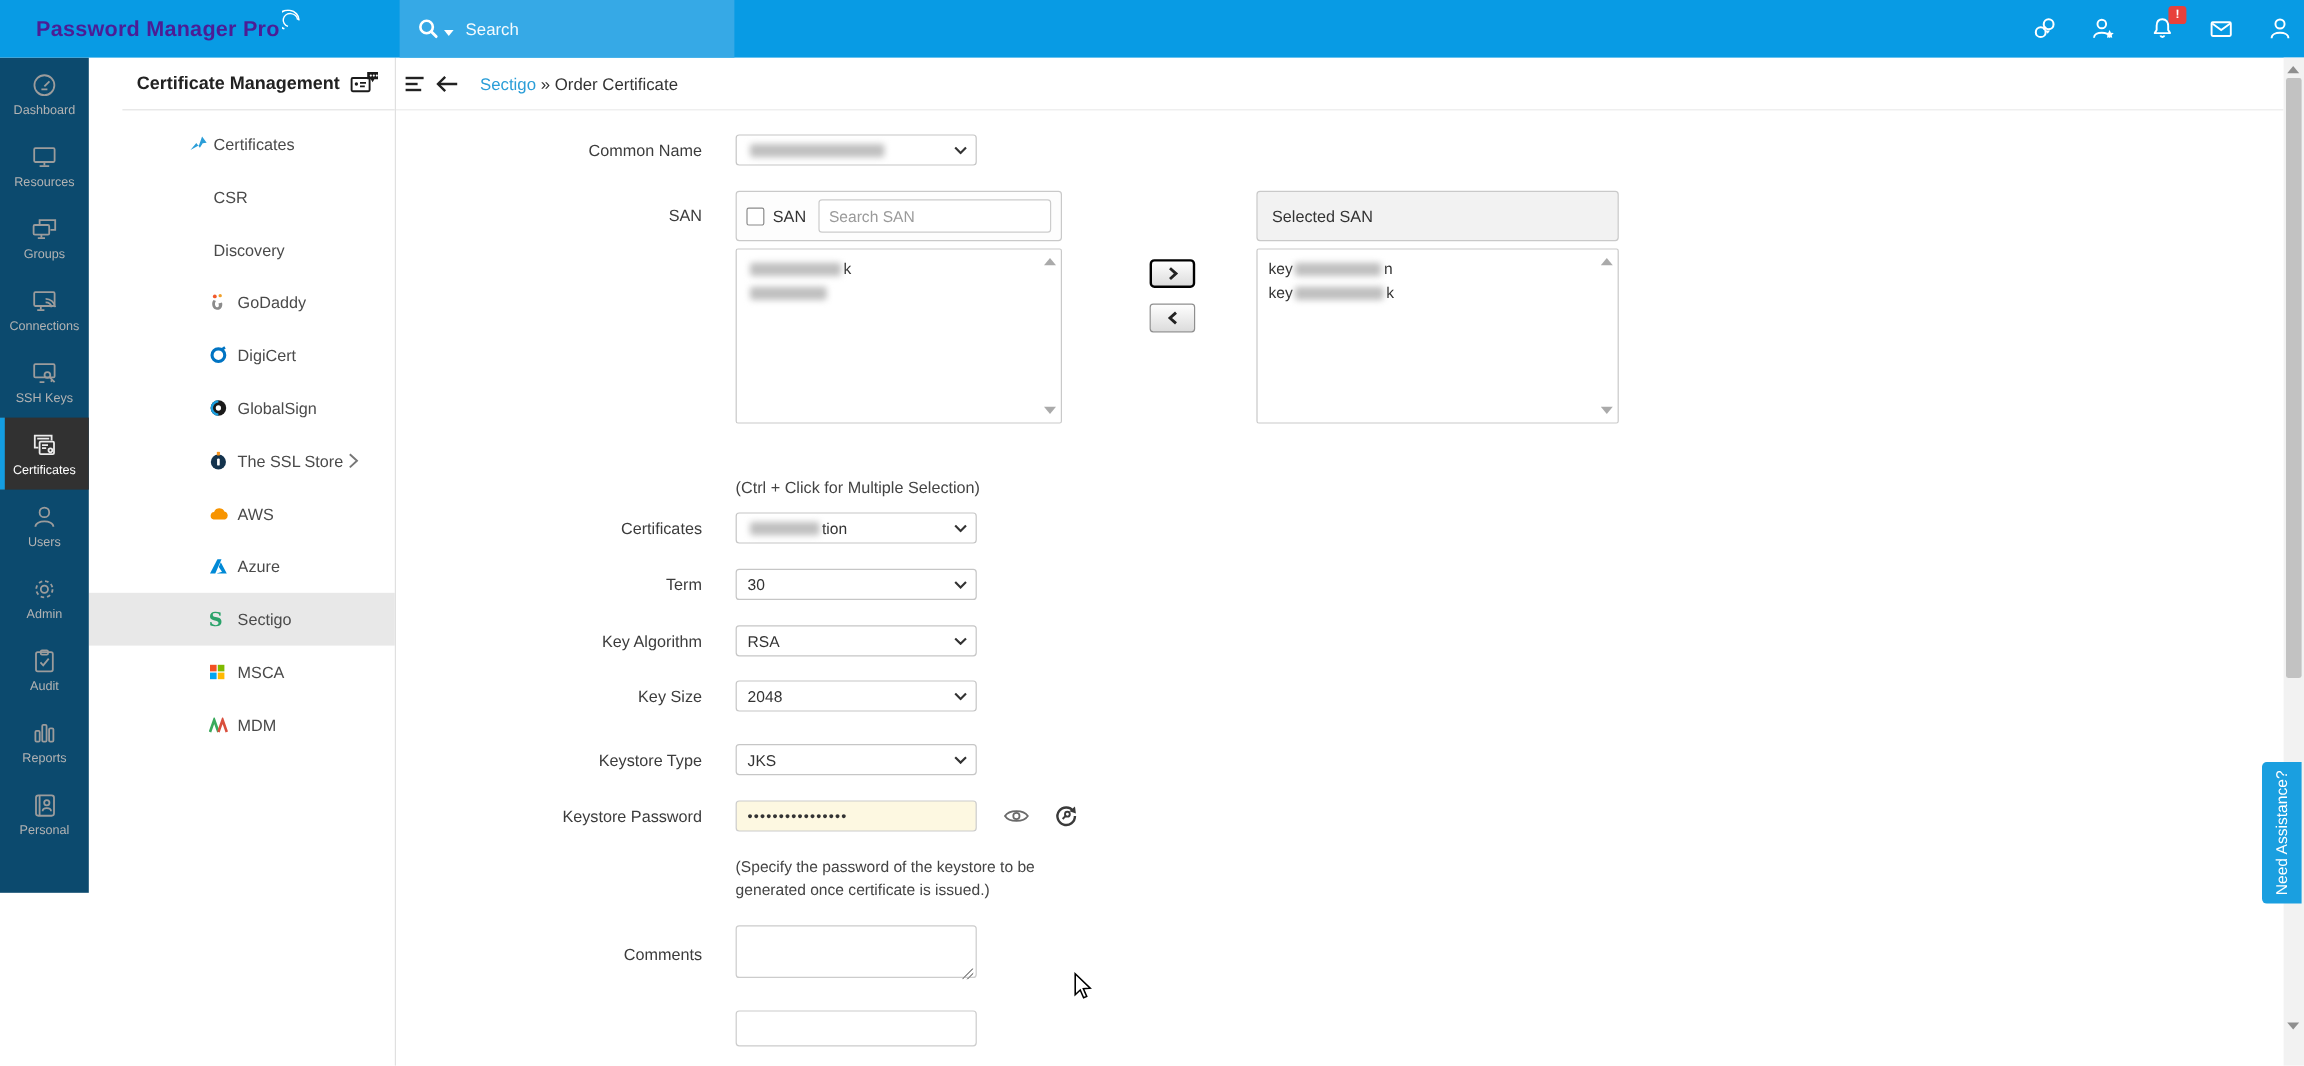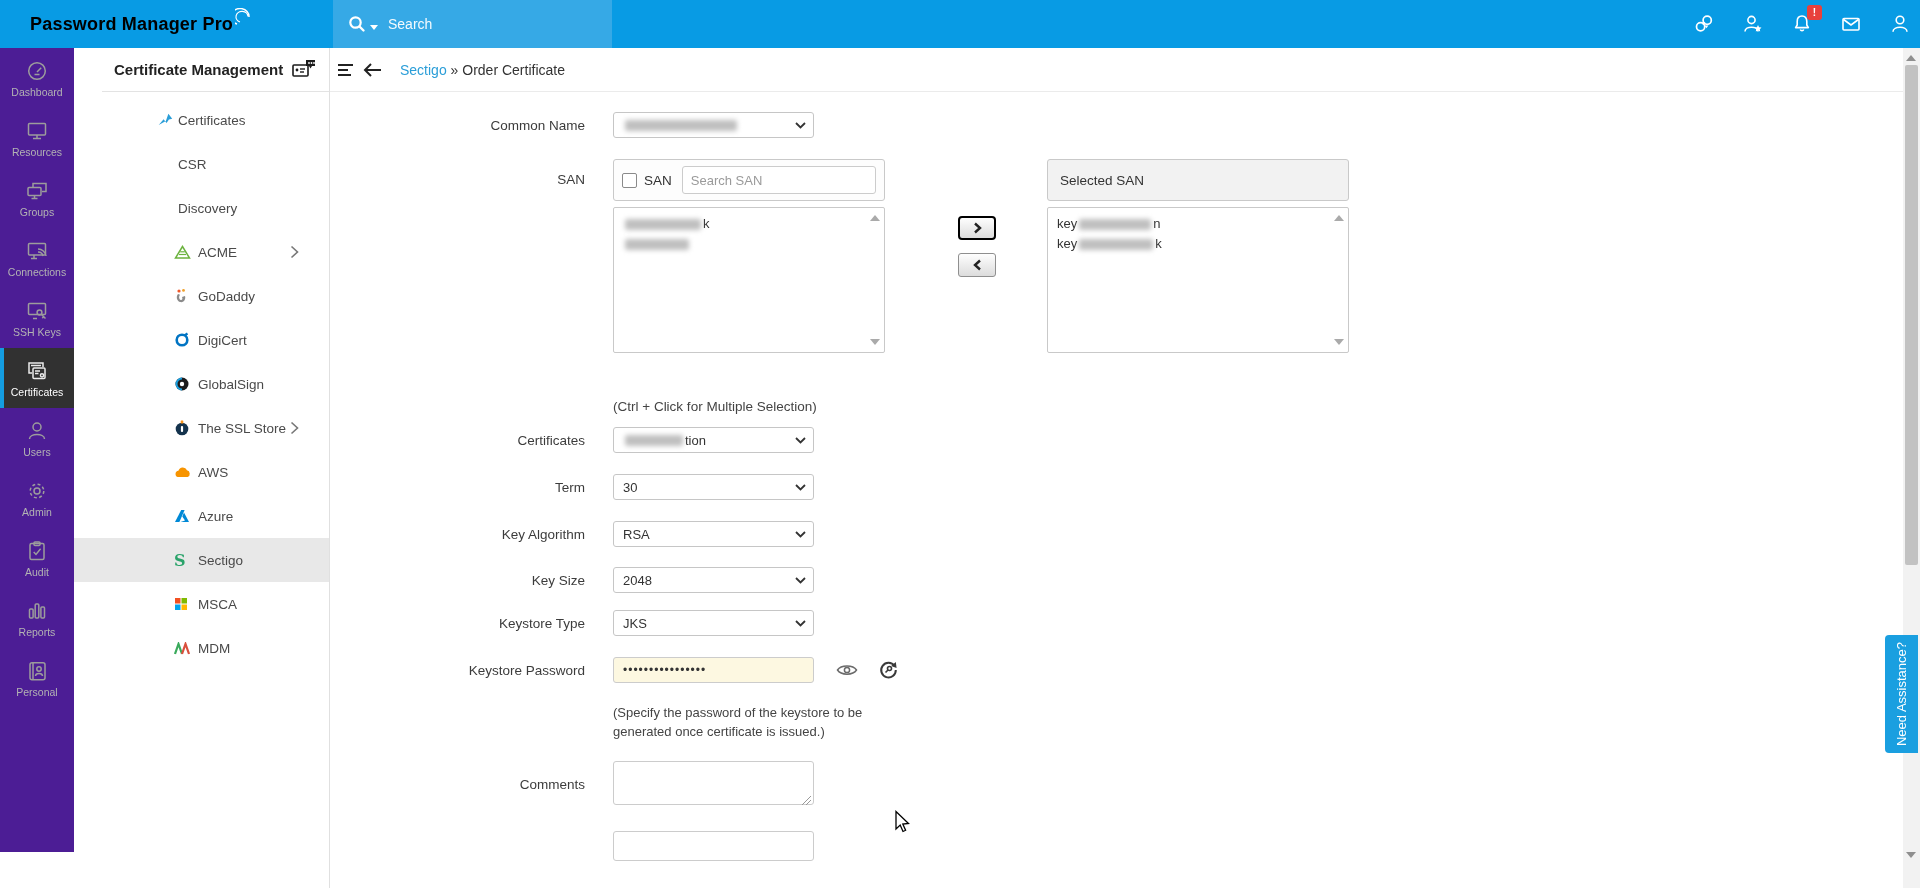--- a/index.html
+++ b/index.html
@@ -2,36 +2,36 @@
 <html><head>
 <meta charset="utf-8">
 <style>
   * { margin:0; padding:0; box-sizing:border-box; }
   html,body { width:1920px; height:888px; overflow:hidden; background:#fff;
     font-family:"Liberation Sans","DejaVu Sans",sans-serif; }
 
   
   .topbar { position:absolute; left:0; top:0; width:1920px; height:48px; background:#089be4; z-index:30; }
   .logo { position:absolute; left:30px; top:0; height:48px; display:flex; align-items:center;
-    color:#000000; font-size:18px; font-weight:bold; letter-spacing:.2px; }
+    color:#4c1d95; font-size:18px; font-weight:bold; letter-spacing:.2px; }
   .logo svg { margin-left:2px; margin-top:-14px; }
   .searchbox { position:absolute; left:333px; top:0; width:279px; height:48px; background:#36a9e6;
     display:flex; align-items:center; padding-left:14px; }
   .searchbox input { background:transparent; border:none; outline:none; color:#fff; font-size:14px; width:200px;
     font-family:inherit; }
   .searchbox input::placeholder { color:#fff; opacity:.95; }
   .caret-dn { width:0; height:0; border-left:4px solid transparent; border-right:4px solid transparent;
     border-top:5px solid #fff; margin:6px 10px 0 3px; }
   .topicons { position:absolute; right:8px; top:0; height:48px; display:flex; align-items:center; gap:25px; }
   .ticon { position:relative; width:24px; height:24px; display:flex; align-items:center; justify-content:center; cursor:pointer; }
   .badge { position:absolute; top:-7px; right:-8px; min-width:15px; height:15px; background:#e8413c; color:#fff;
     border-radius:3px; font-size:10px; font-weight:bold; display:flex; align-items:center; justify-content:center; padding:0 3px; }
 
   
-  .rail { position:absolute; left:0; top:48px; width:74px; height:804px; background:#4c1d95; z-index:20; }
+  .rail { position:absolute; left:0; top:48px; width:74px; height:696px; background:#0c4a6e; z-index:20; }
   .rail-item { height:60px; display:flex; flex-direction:column; align-items:center; justify-content:center;
     color:#b3b3b3; cursor:pointer; border-left:4px solid transparent; padding-right:4px; }
   .rail-item svg { stroke:#9c9c9c; }
   .rail-item .rlabel { font-size:10.5px; margin-top:3px; color:#b3b3b3; }
   .rail-item.active { background:#313131; border-left:4px solid #149de1; }
   .rail-item.active svg { stroke:#ececec; }
   .rail-item.active .rlabel { color:#fff; }
 
   
   .menu { position:absolute; left:74px; top:48px; width:256px; height:840px; background:#fff;
@@ -298,33 +298,20 @@
       <span class="mtext">Certificates</span>
     </div>
     <div class="mitem">
       <span class="mtext">CSR</span>
     </div>
     <div class="mitem">
       <span class="mtext">Discovery</span>
     </div>
     <div class="mitem haslogo">
       <span class="mlogo">
-        <svg width="17" height="15" viewBox="0 0 17 15">
-          <polygon points="8.5,1.5 1.5,13 15.5,13" fill="none" stroke="#6cb33f" stroke-width="1.5"></polygon>
-          <line x1="5" y1="9.5" x2="12" y2="9.5" stroke="#6cb33f" stroke-width="1.2"></line>
-          <line x1="6.2" y1="6.8" x2="10.8" y2="6.8" stroke="#6cb33f" stroke-width="1.2"></line>
-        </svg>
-      </span>
-      <span class="mtext">ACME</span>
-      <svg class="mchev" width="9" height="14" viewBox="0 0 9 14">
-        <polyline points="1.5,1.5 7.5,7 1.5,12.5" fill="none" stroke="#777" stroke-width="1.6"></polyline>
-      </svg>
-    </div>
-    <div class="mitem haslogo">
-      <span class="mlogo">
         <svg width="15" height="16" viewBox="0 0 15 16">
           <circle cx="5" cy="3" r="1.6" fill="#f0592b"></circle>
             <circle cx="9.5" cy="2.4" r="1.4" fill="#f0a12b"></circle>
           <path d="M4 6 C2 8 2.5 13 6 14 C10 15 12 11 11 8 L8 9 C9 11 8 12.3 6.8 12 C5 11.5 4.6 8.5 6 6.8 Z" fill="#8b8b8b"></path>
         </svg>
       </span>
       <span class="mtext">GoDaddy</span>
     </div>
     <div class="mitem haslogo">
       <span class="mlogo">
@@ -507,21 +494,21 @@
     <div class="frow" style="margin-top:20px">
       <div class="flbl">Key Size</div>
       <div class="fctl sel">
         <span>2048</span>
         <svg width="11" height="7" viewBox="0 0 11 7">
             <polyline points="1,1 5.5,5.5 10,1" fill="none" stroke="#333" stroke-width="1.8"></polyline>
           </svg>
       </div>
     </div>
 
-    <div class="frow" style="margin-top:17px">
+    <div class="frow" style="margin-top:27px">
       <div class="flbl">Keystore Type</div>
       <div class="fctl sel">
         <span>JKS</span>
         <svg width="11" height="7" viewBox="0 0 11 7">
             <polyline points="1,1 5.5,5.5 10,1" fill="none" stroke="#333" stroke-width="1.8"></polyline>
           </svg>
       </div>
     </div>
 
     <div class="frow" style="margin-top:21px">

